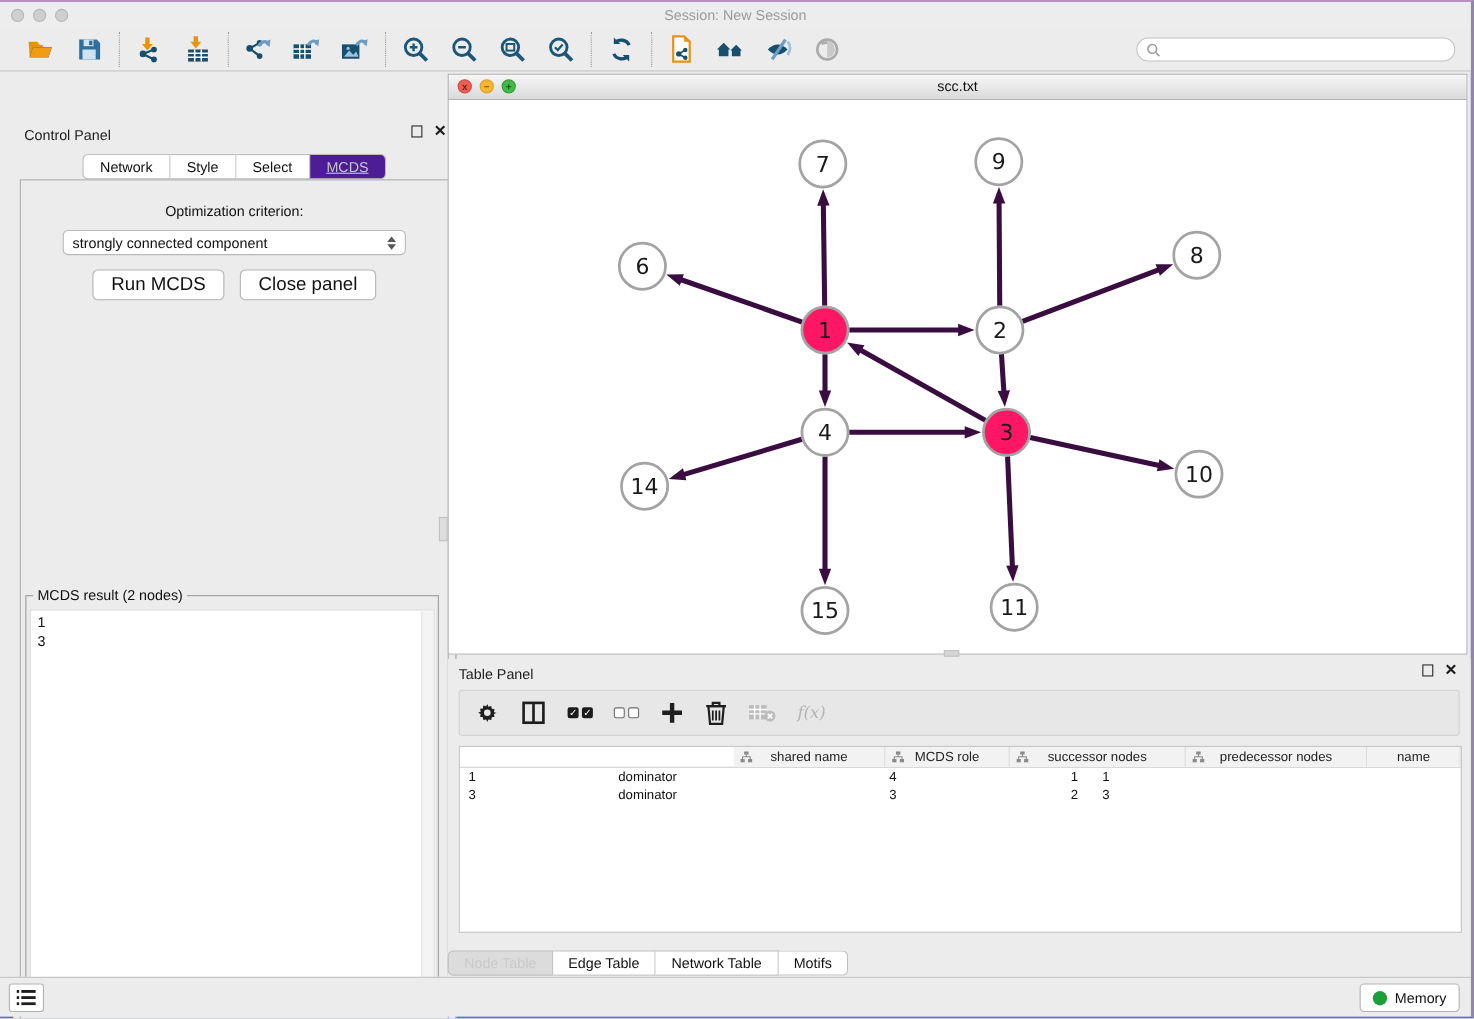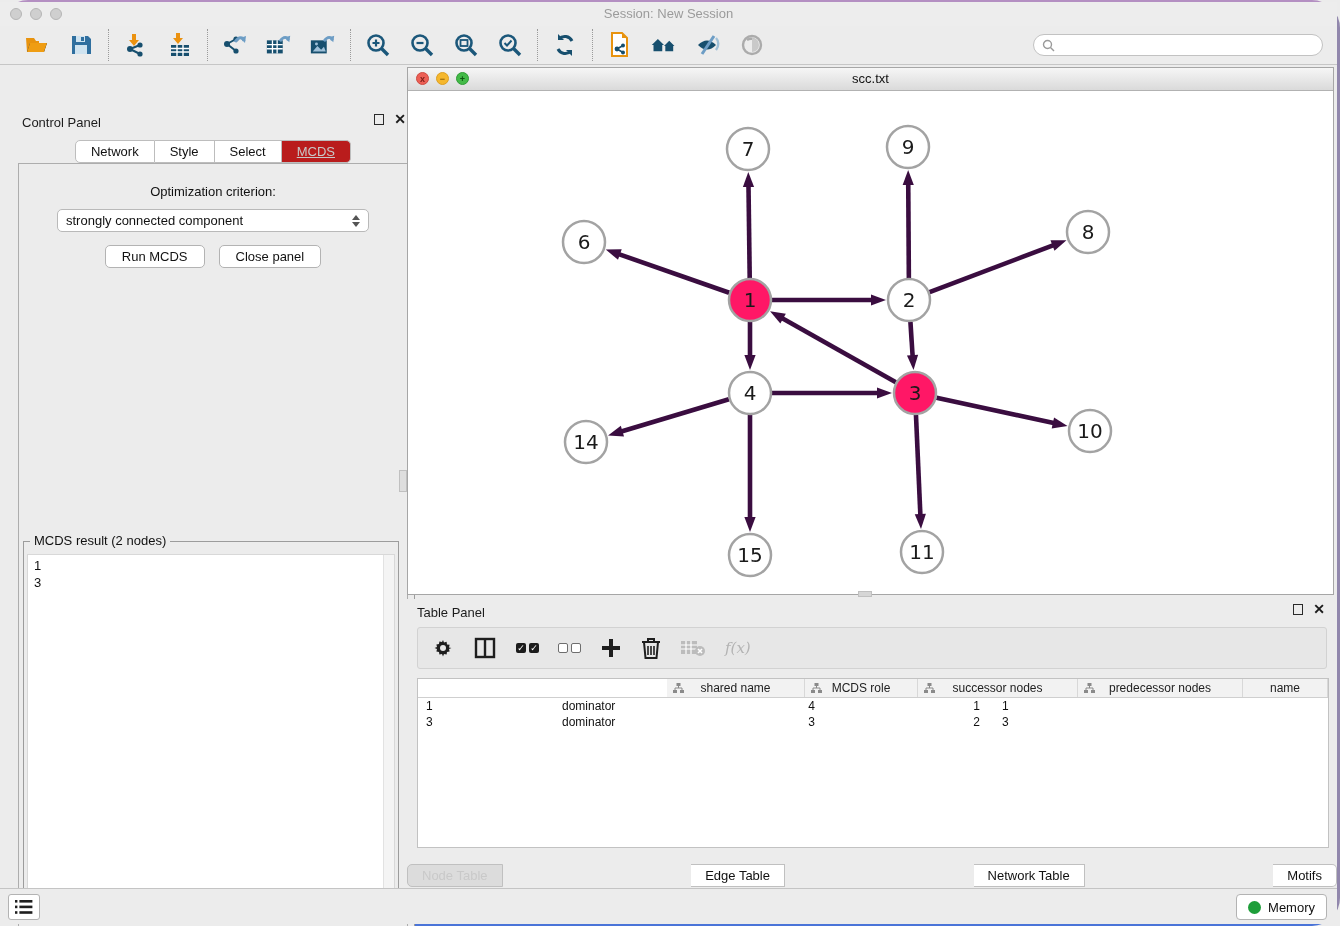--- a/index.html
+++ b/index.html
@@ -1,19 +1,19 @@
 <!DOCTYPE html>
 <html><head>
 <meta charset="utf-8">
 <style>
   * { box-sizing: border-box; margin: 0; padding: 0; }
   html,body { width:1340px; height:926px; }
   body { font-family:"Liberation Sans", sans-serif; background:#ececec; overflow:hidden; }
   #app { position:relative; width:1340px; height:926px; background:#ececec;
-         border-top:2px solid #b48fc2; border-right:3px solid #9187ac; border-bottom:2px solid #4a74d8;border-radius:28px; }
+         border-top:2px solid #b48fc2; border-right:3px solid #9187ac; border-bottom:2px solid #4a74d8; }
 
   
   #titlebar { position:absolute; left:0; top:0; right:0; height:24px; background:#ededed; }
   .lights { position:absolute; left:10px; top:6px; display:flex; gap:8px; }
   .light { width:12px; height:12px; border-radius:50%; background:#cfcfcf; border:1px solid #b6b6b6; }
   #window-title { position:absolute; left:0; right:0; top:4px; text-align:center; font-size:13px; color:#9b9b9b; }
 
   
   #toolbar { position:absolute; left:0; top:24px; right:0; height:39px; background:#ececec;
              border-bottom:1px solid #c6c6c6; display:flex; align-items:center; padding:0 10px; }
@@ -31,32 +31,32 @@
   .panel-title { font-size:13px; color:#1c1c1c; }
   .panel-icons { position:absolute; right:8px; top:5px; display:flex; gap:10px; align-items:center; }
   .float-ic { width:10px; height:11px; border:1.5px solid #2a2a2a; background:transparent; }
   .close-ic { font-size:14px; font-weight:bold; color:#1a1a1a; line-height:11px; cursor:pointer; }
 
   .tabs-row { position:absolute; left:0; right:0; top:31px; display:flex; justify-content:center; }
   .tab { background:#fff; border:1px solid #bdbdbd; border-left:none; font-size:13px; color:#111;
          padding:3px 15px; cursor:pointer; }
   .tab:first-child { border-left:1px solid #bdbdbd; border-radius:5px 0 0 5px; }
   .tab:last-child { border-radius:0 5px 5px 0; }
-  .tab.active { background:#b91c1c; color:#c7c7c7;text-decoration:underline; }
+  .tab.active { background:#4c1d95; color:#c7c7c7;text-decoration:underline; }
 
   #cp-content { position:absolute; left:6px; right:6px; top:54px; bottom:7px; border:1px solid #adadad;
                 background:#ececec; }
   #opt-label { text-align:center; margin-top:20px; font-size:13px; color:#111; }
   #criterion-select { width:312px; height:23px; margin:10px auto 0 auto; background:#fff; border:1px solid #b9b9b9;
                       border-radius:5px; display:flex; align-items:center; padding:0 8px; font-size:13px; color:#111; cursor:pointer; }
   .stepper { margin-left:auto; display:flex; flex-direction:column; gap:2px; }
   .arr-up { width:0; height:0; border-left:4px solid transparent; border-right:4px solid transparent; border-bottom:5px solid #555; }
   .arr-dn { width:0; height:0; border-left:4px solid transparent; border-right:4px solid transparent; border-top:5px solid #555; }
   .btn-row { display:flex; justify-content:center; gap:14px; margin-top:13px; }
-  .btn { background:#fff; border:1px solid #b3b3b3; border-radius:5px; padding:3px 16px; font-size:13px; color:#111; cursor:pointer;text-align:center; }
+  .btn { background:#fff; border:1px solid #b3b3b3; border-radius:5px; padding:3px 16px; font-size:17px; color:#111; cursor:pointer;text-align:center; }
 
   #result-box { position:absolute; left:4px; right:8px; top:377px; bottom:5px; border:1px solid #9c9c9c; }
   #result-legend { position:absolute; top:-9px; left:6px; background:#ececec; padding:0 4px; font-size:13px; color:#111; }
   #result-inner { position:absolute; left:3px; right:3px; top:12px; bottom:3px; background:#fff; border:1px solid #d8d8d8; }
   #result-text { padding:2px 6px; font-size:13px; line-height:17px; color:#111; white-space:pre; }
   #result-scroll { position:absolute; right:0; top:0; bottom:0; width:11px; background:#f4f4f4; border-left:1px solid #e2e2e2; }
 
   
   #network-window { position:absolute; left:407px; top:65px; width:927px; height:528px;
                     border:1px solid #a6a6a6; background:#fff; }
@@ -85,21 +85,21 @@
   .unchk { width:10px; height:10px; background:#fff; border:1.5px solid #6e6e6e; border-radius:2px; }
 
   #tp-table { position:absolute; left:10px; right:8px; top:79px; height:170px; background:#fff; border:1px solid #c2c2c2; overflow:hidden; }
   #thead { display:flex; height:19px; border-bottom:1px solid #cfcfcf;justify-content:flex-end; }
   .th { background:#f2f2f2; border-right:1px solid #d8d8d8; display:flex; align-items:center; justify-content:center;
         gap:6px; font-size:12px; color:#222; position:relative; }
   .th .hicon { position:absolute; left:6px; top:4px; }
   .trow { display:flex; height:16px; font-size:12px; color:#111; }
   .td { overflow:hidden; white-space:nowrap; line-height:16px; }
 
-  #tp-tabs { position:absolute; left:0; right:0; top:265px; display:flex; justify-content:space-between; }
+  #tp-tabs { position:absolute; left:0; right:0; top:265px; display:flex; justify-content:flex-start; }
   .ttab { background:#fff; border:1px solid #c0c0c0; border-left:none; font-size:13px; color:#111; padding:3px 14px; cursor:pointer; }
   .ttab:first-child { border-left:1px solid #c0c0c0; border-radius:5px 0 0 5px; }
   .ttab:last-child { border-radius:0 5px 5px 0; }
   .ttab.active { background:#dcdcdc; color:#c9c9c9; }
 
   
   #statusbar { position:absolute; left:0; right:0; bottom:0; height:36px; background:#ececec; border-top:1px solid #c4c4c4; }
   #list-btn { position:absolute; left:8px; top:5px; width:32px; height:26px; background:#fff; border:1px solid #b3b3b3;
               border-radius:3px; display:flex; align-items:center; justify-content:center; cursor:pointer; }
   #memory-btn { position:absolute; right:10px; top:5px; height:26px; background:#fff; border:1px solid #b3b3b3;

